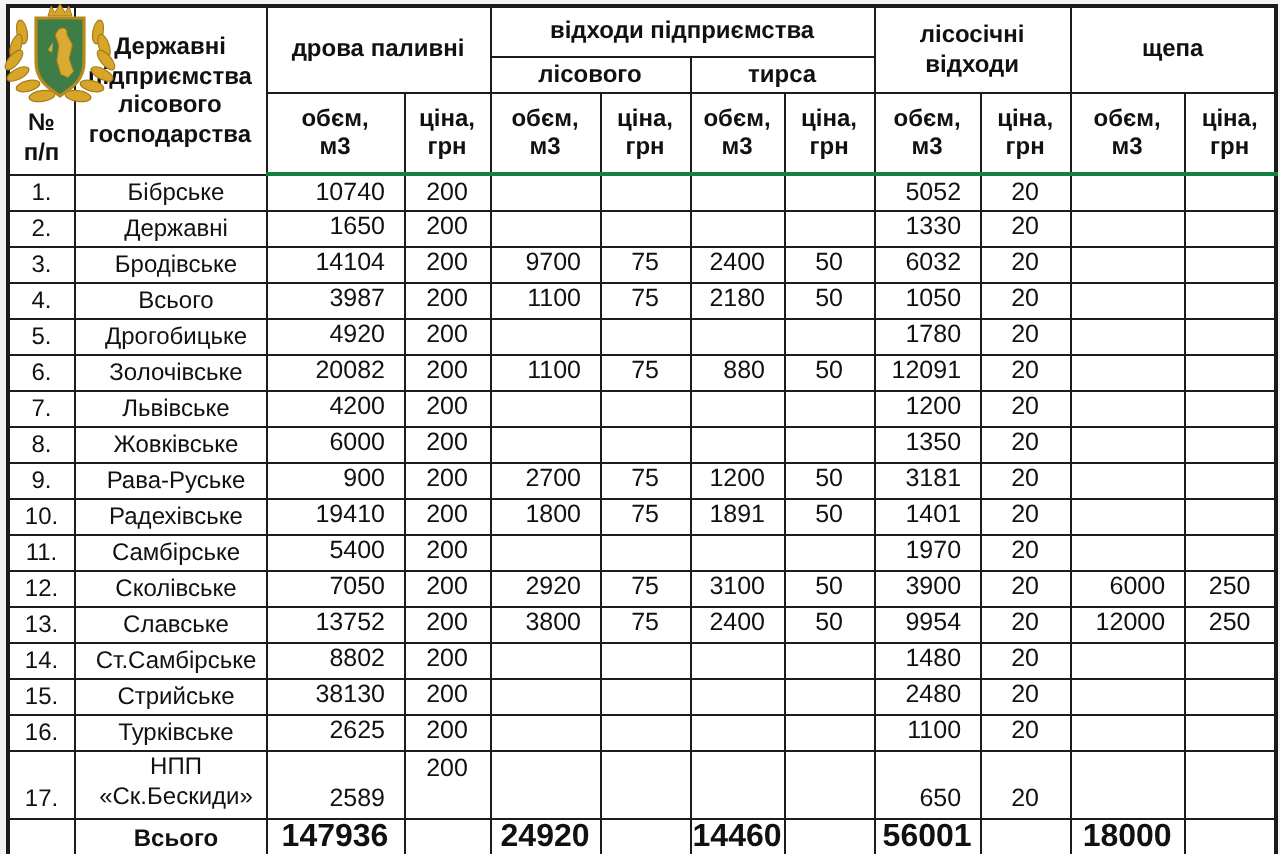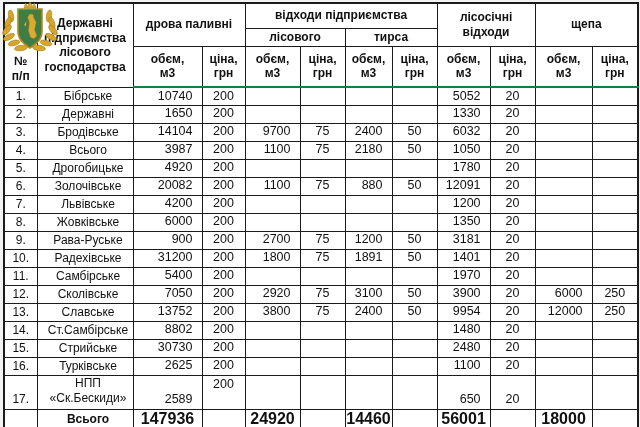--- a/index.html
+++ b/index.html
@@ -237,21 +237,21 @@
           <td class="v">1200</td>
           <td class="p">50</td>
           <td class="v">3181</td>
           <td class="p">20</td>
           <td class="v"></td>
           <td class="p"></td>
         </tr>
         <tr>
           <td class="no">10.</td>
           <td class="name">Радехівське</td>
-          <td class="v">31200</td>
+          <td class="v">19410</td>
           <td class="p">200</td>
           <td class="v">1800</td>
           <td class="p">75</td>
           <td class="v">1891</td>
           <td class="p">50</td>
           <td class="v">1401</td>
           <td class="p">20</td>
           <td class="v"></td>
           <td class="p"></td>
         </tr>
@@ -307,21 +307,21 @@
           <td class="v"></td>
           <td class="p"></td>
           <td class="v">1480</td>
           <td class="p">20</td>
           <td class="v"></td>
           <td class="p"></td>
         </tr>
         <tr>
           <td class="no">15.</td>
           <td class="name">Стрийське</td>
-          <td class="v">30730</td>
+          <td class="v">38130</td>
           <td class="p">200</td>
           <td class="v"></td>
           <td class="p"></td>
           <td class="v"></td>
           <td class="p"></td>
           <td class="v">2480</td>
           <td class="p">20</td>
           <td class="v"></td>
           <td class="p"></td>
         </tr>

